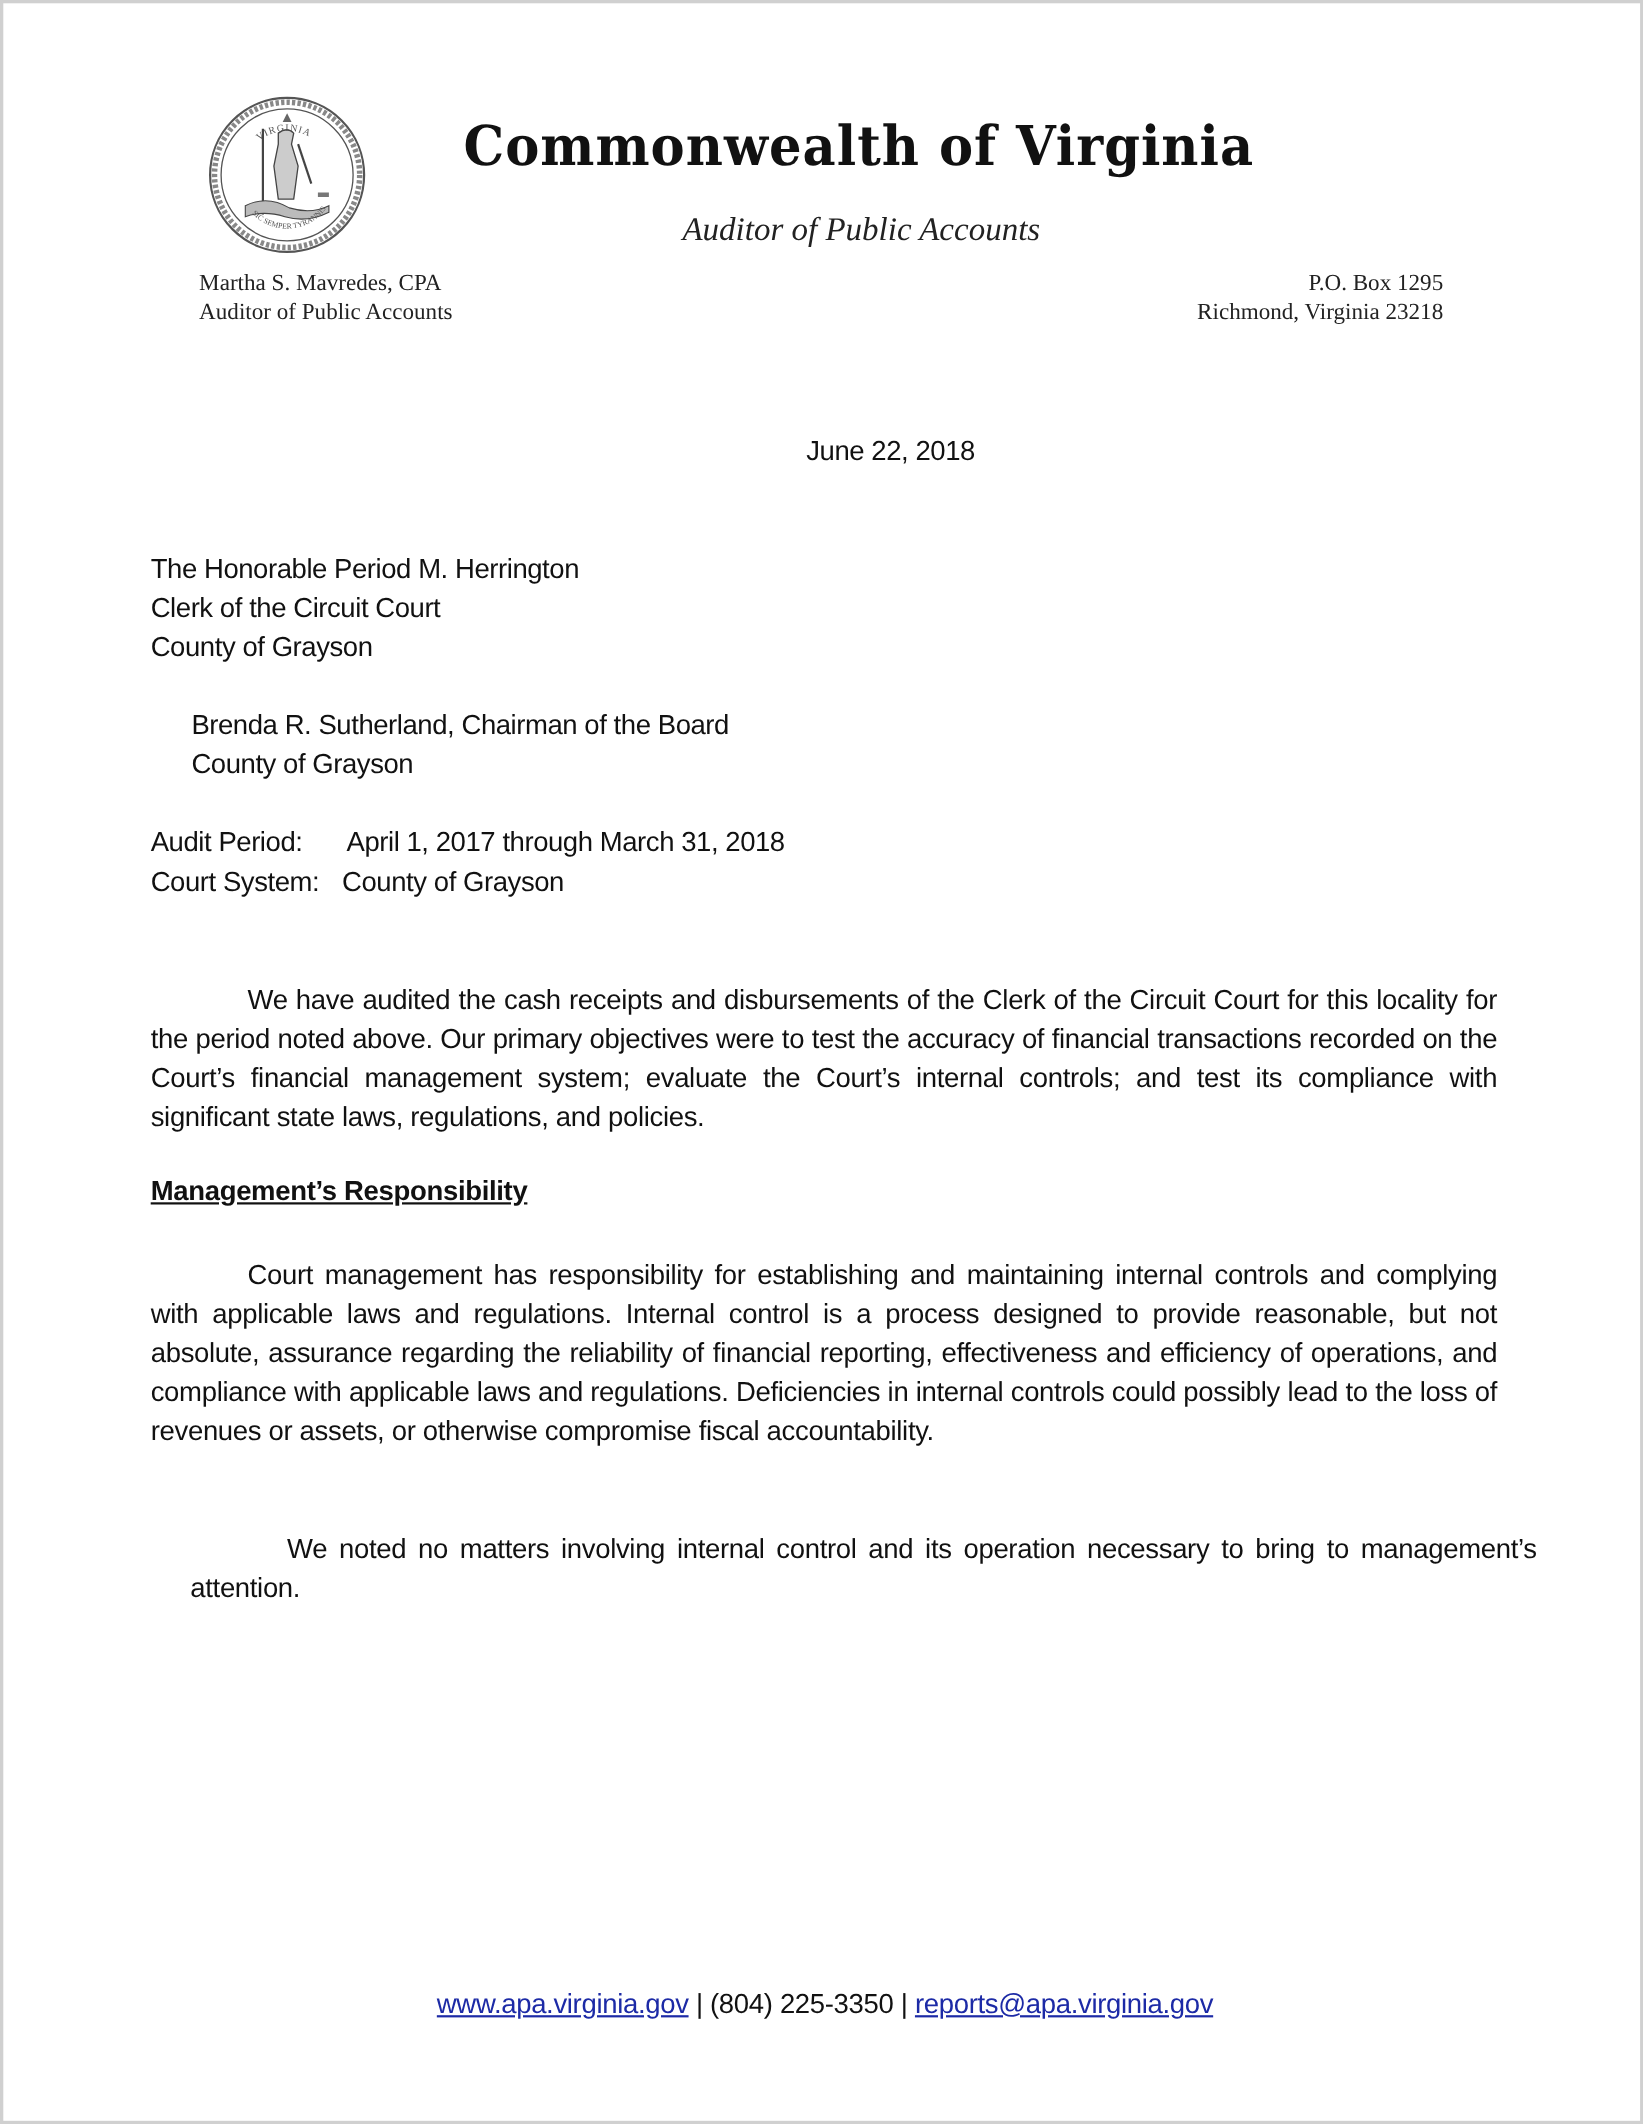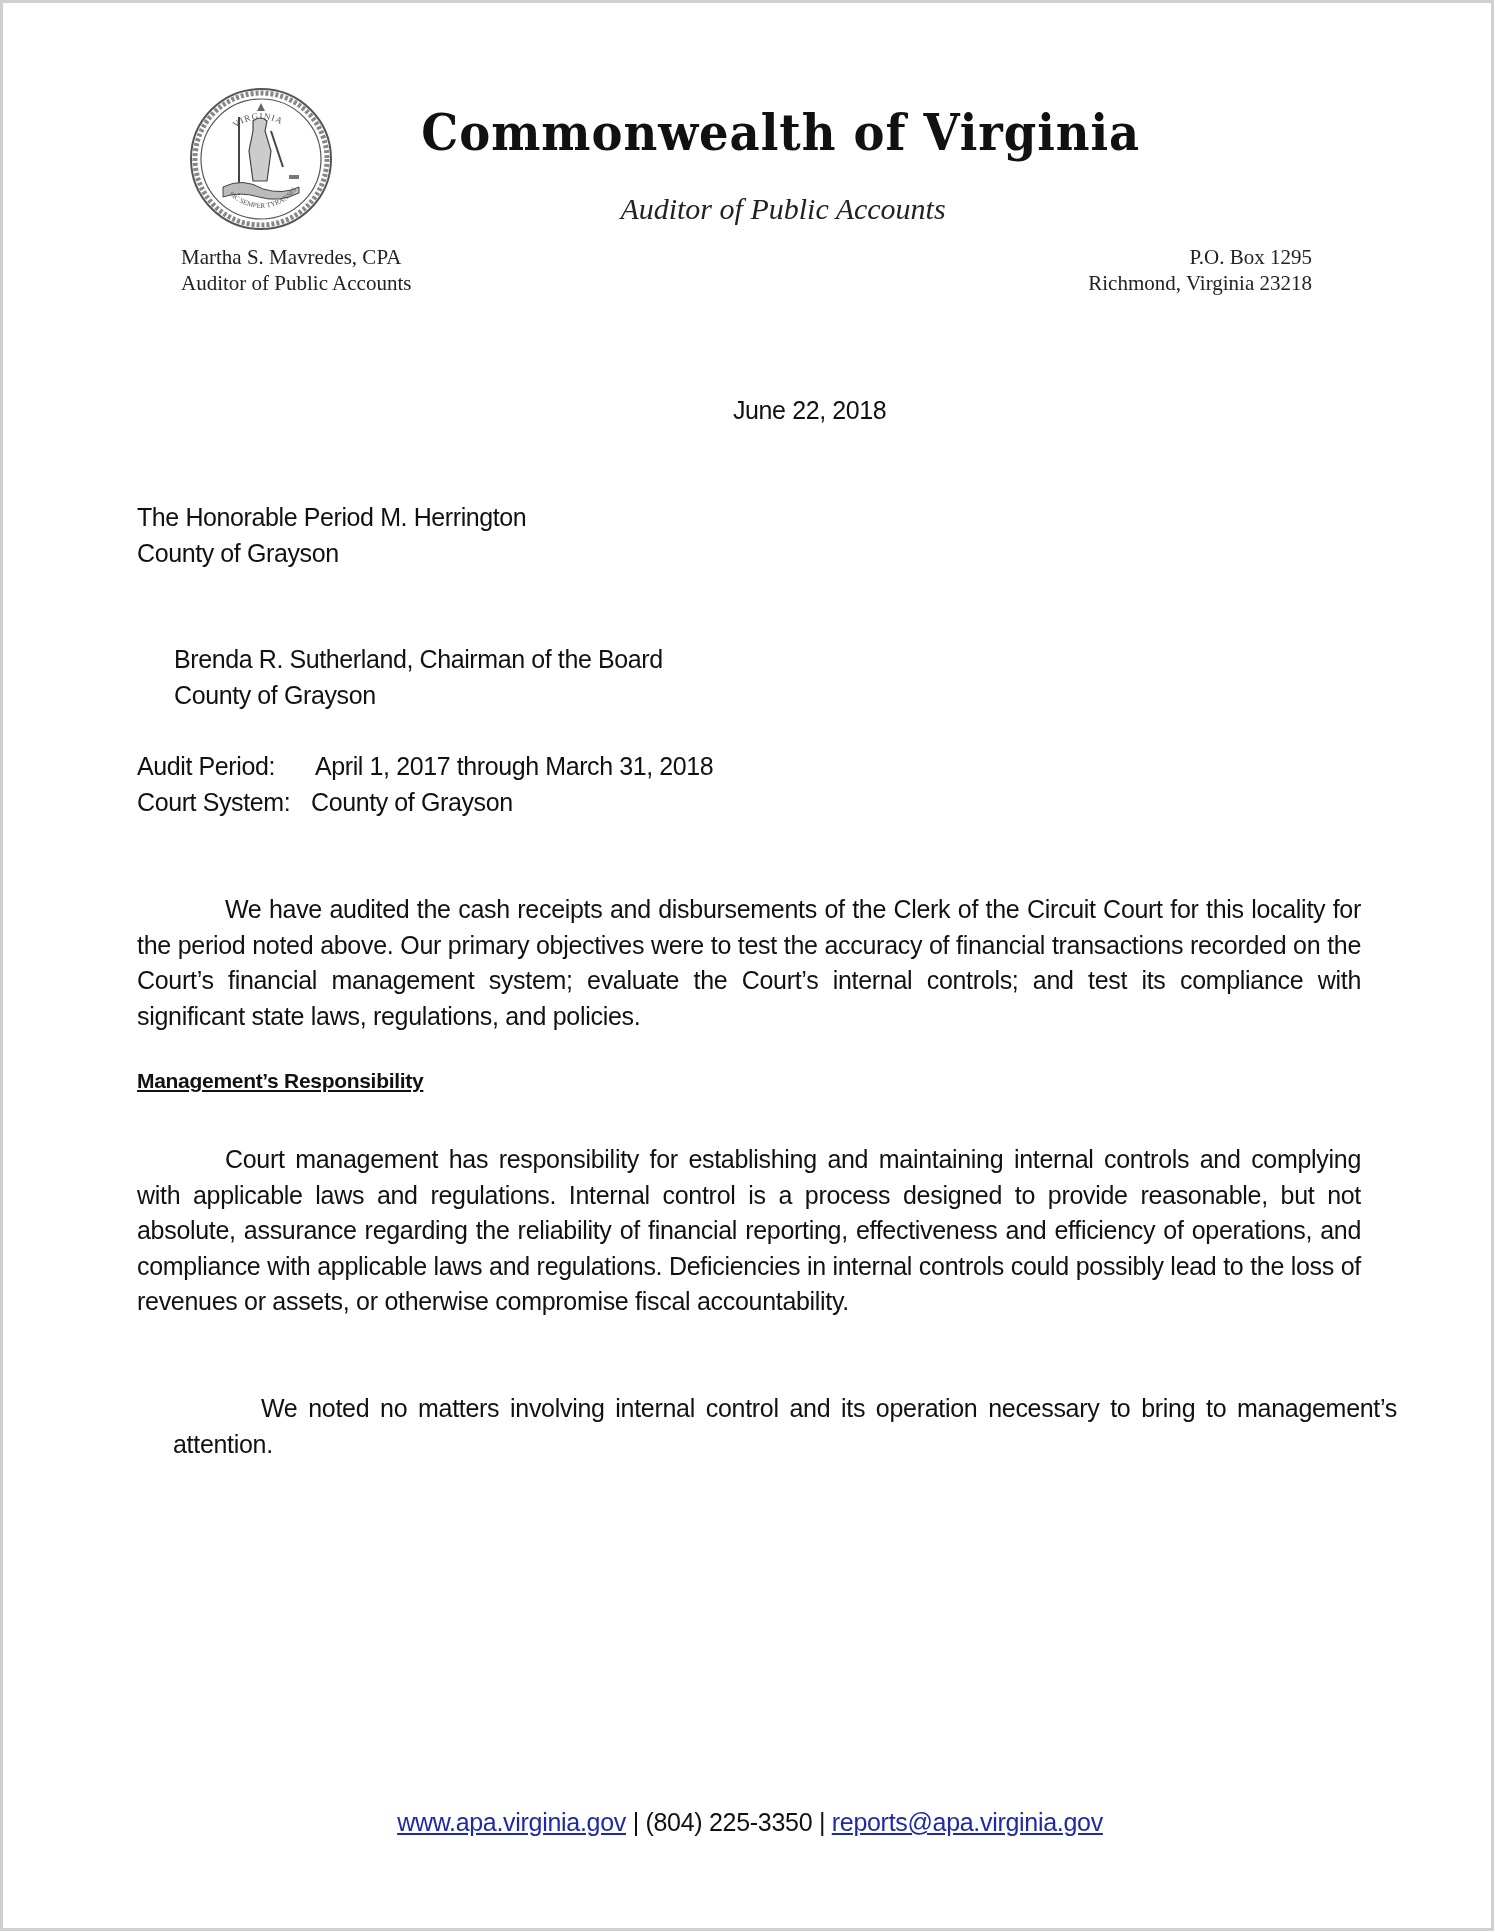--- a/index.html
+++ b/index.html
@@ -14,21 +14,21 @@
            color:#111; transform:scaleX(0.93); transform-origin:748px 0; }
   .subtitle { left:0; width:1494px; top:189px; text-align:center; padding-left:66px; box-sizing:border-box; font-style:italic; font-size:30px; }
   .sig { left:178px; font-size:21px; line-height:26px; }
   .addr { right:179px; text-align:right; font-size:21px; line-height:26px; }
   .text { font-size:25px; line-height:35.5px; letter-spacing:-0.4px; }
   .date { left:730px; top:390px;text-align:center; }
   .block { left:134px; }
   .label-col { display:inline-block; width:178px; }
   .para { position:absolute; left:134px; width:1224px; font-size:25px; line-height:35.5px; letter-spacing:-0.3px; text-align:justify; }
   .para .indent { display:inline-block; width:88px; }
-  .heading { left:134px; top:1066px; font-weight:bold; text-decoration:underline; font-size:21px; letter-spacing:-0.3px; }
+  .heading { left:134px; top:1066px; font-weight:bold; text-decoration:underline; font-size:25px; letter-spacing:-0.3px; }
   .footer { left:0; width:1494px; top:1805px; text-align:center; font-size:25px; letter-spacing:-0.3px; }
   .footer a { color:#1c2aa6; text-decoration:underline; }
   .footer .sep { color:#111; }
 </style>
 </head>
 <body>
 
 <div class="page">
 
   <svg class="seal" viewBox="0 0 144 144">
@@ -60,20 +60,21 @@
   </div>
   <div class="abs addr serif" style="top:241px;">
     <div>P.O. Box 1295</div>
     <div>Richmond, Virginia 23218</div>
   </div>
 
   <div class="abs sans text date">June 22, 2018</div>
 
   <div class="abs sans text block" style="top:497px;">
     <div>The Honorable Period M. Herrington</div>
+    <div>Clerk of the Circuit Court</div>
     <div>County of Grayson</div>
   </div>
 
   <div class="abs sans text block" style="top:639px;margin-left:37px;">
     <div>Brenda R. Sutherland, Chairman of the Board</div>
     <div>County of Grayson</div>
   </div>
 
   <div class="abs sans text block" style="top:746px;">
     <div>

